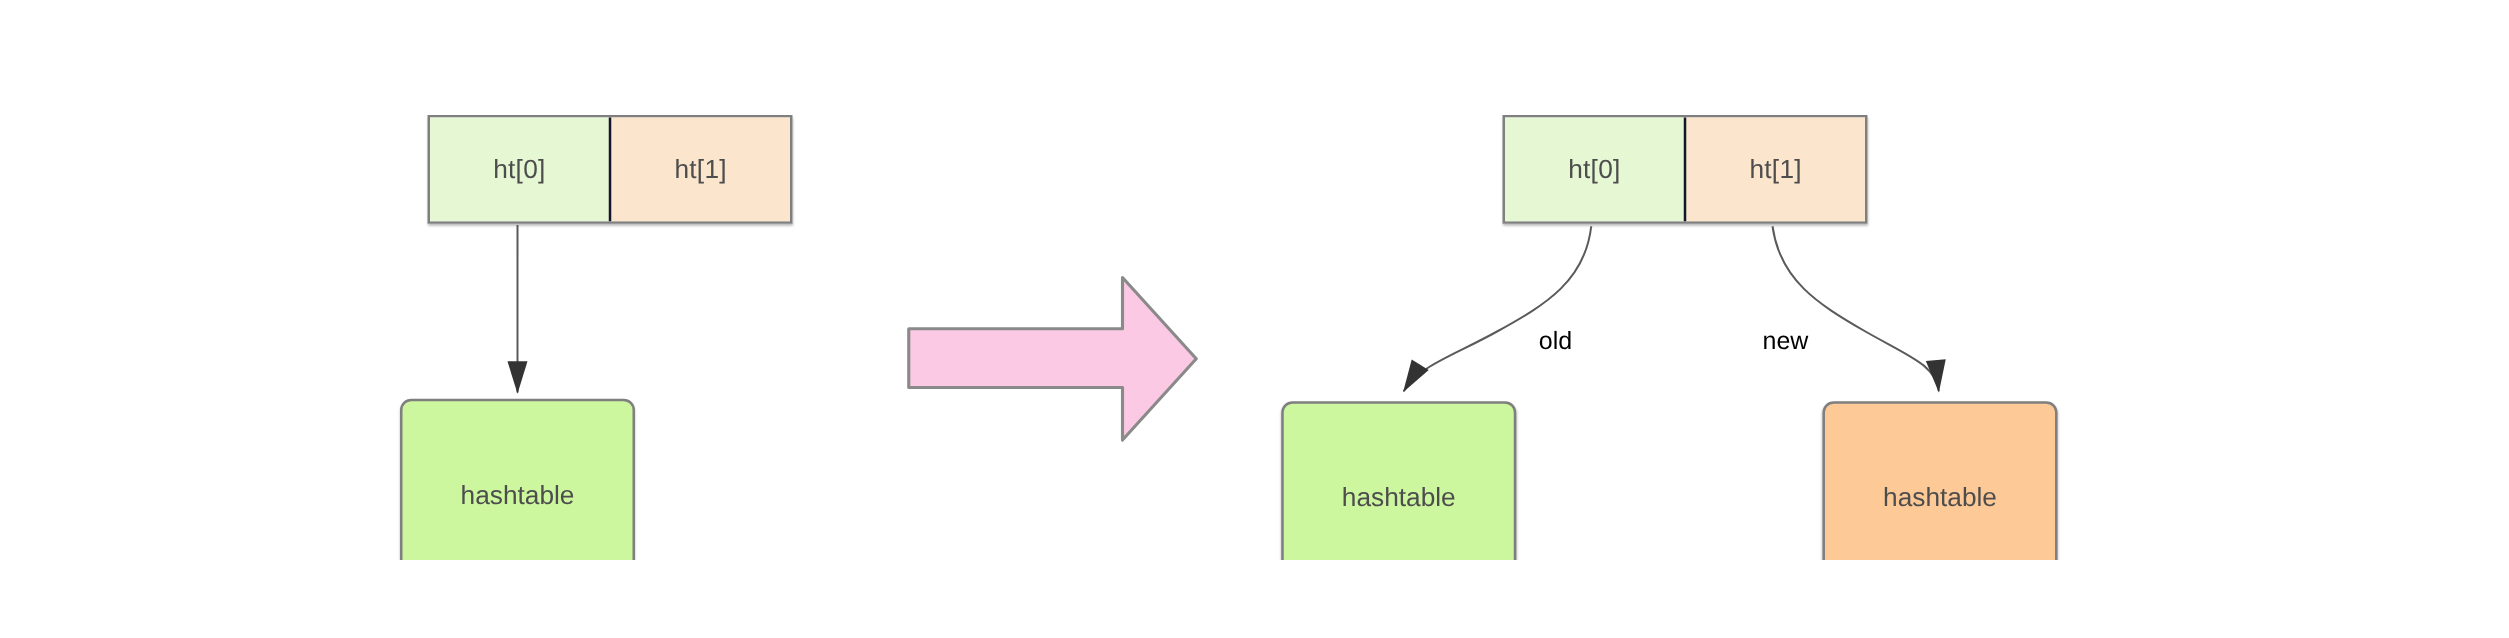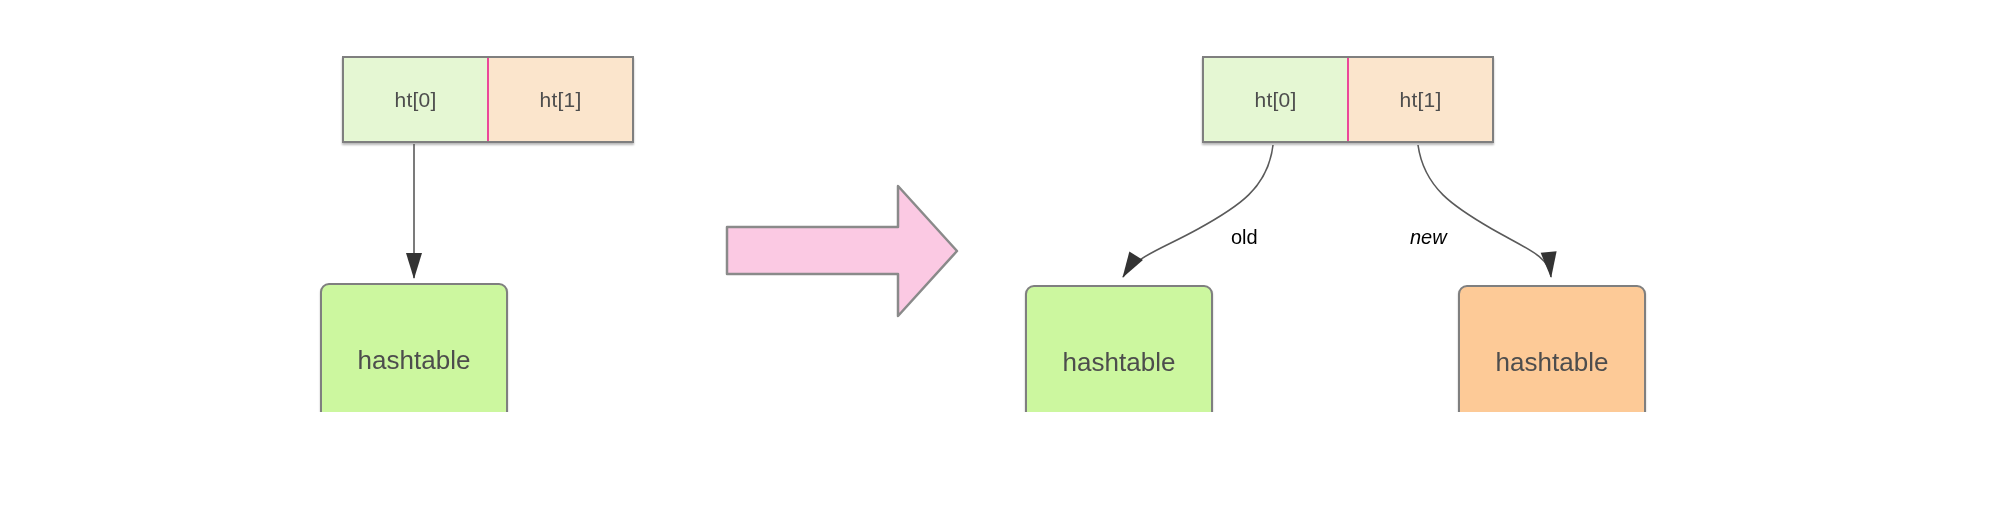--- a/index.html
+++ b/index.html
@@ -8,72 +8,73 @@
     background: #ffffff;
   }
   .canvas {
     position: relative;
     width: 2007px;
     height: 412px;
     background: #ffffff;
     overflow: hidden;
     font-family: "Liberation Sans", sans-serif;
     color: #4d4d4d;
+    margin-top: 36px;
   }
   
   .dict {
     position: absolute;
     display: flex;
     border: 2px solid #7f7f7f;
     box-shadow: 0 2px 2px rgba(0,0,0,0.28);
     background: #ffffff;
   }
   .dict .cell {
     width: 143px;
     height: 83px;
     display: flex;
     align-items: center;
     justify-content: center;
     font-size: 21px;
     letter-spacing: 0.2px;
   }
   .dict .cell.green { background: #e5f7d3; }
   .dict .cell.peach { background: #fbe5cc; }
-  .dict .cell + .cell { border-left: 2px solid #ec4899; }
+  .dict .cell + .cell { border-left: 2px solid #0f172a; }
   #dict-before { left: 342px; top: 56px; }
   #dict-after  { left: 1202px; top: 56px; }
 
   
   .htbox {
     position: absolute;
     width: 184px;
     height: 151px;
     border: 2px solid #7f7f7f;
     border-radius: 9px;
     display: flex;
     align-items: center;
     justify-content: center;
-    font-size: 26px;
+    font-size: 21px;
     box-shadow: 0 2px 2px rgba(0,0,0,0.28);
   }
   .htbox.green  { background: #ccf79f; }
   .htbox.orange { background: #fdca97; }
   #htbox-before { left: 320px;  top: 283px; }
   #htbox-old    { left: 1025px; top: 285px; }
   #htbox-new    { left: 1458px; top: 285px; }
 
   
   .edge-label {
     position: absolute;
     font-size: 20px;
     color: #000000;
     white-space: nowrap;
   }
   #label-old { left: 1231px; top: 226px; }
-  #label-new { left: 1410px; top: 226px; font-style: italic; }
+  #label-new { left: 1410px; top: 226px; }
 
   #label-rehash {
     position: absolute;
     left: 760px;
     top: 239px;
     width: 164px;
     text-align: center;
     font-size: 21px;
     color: #3f3f3f;
   }

